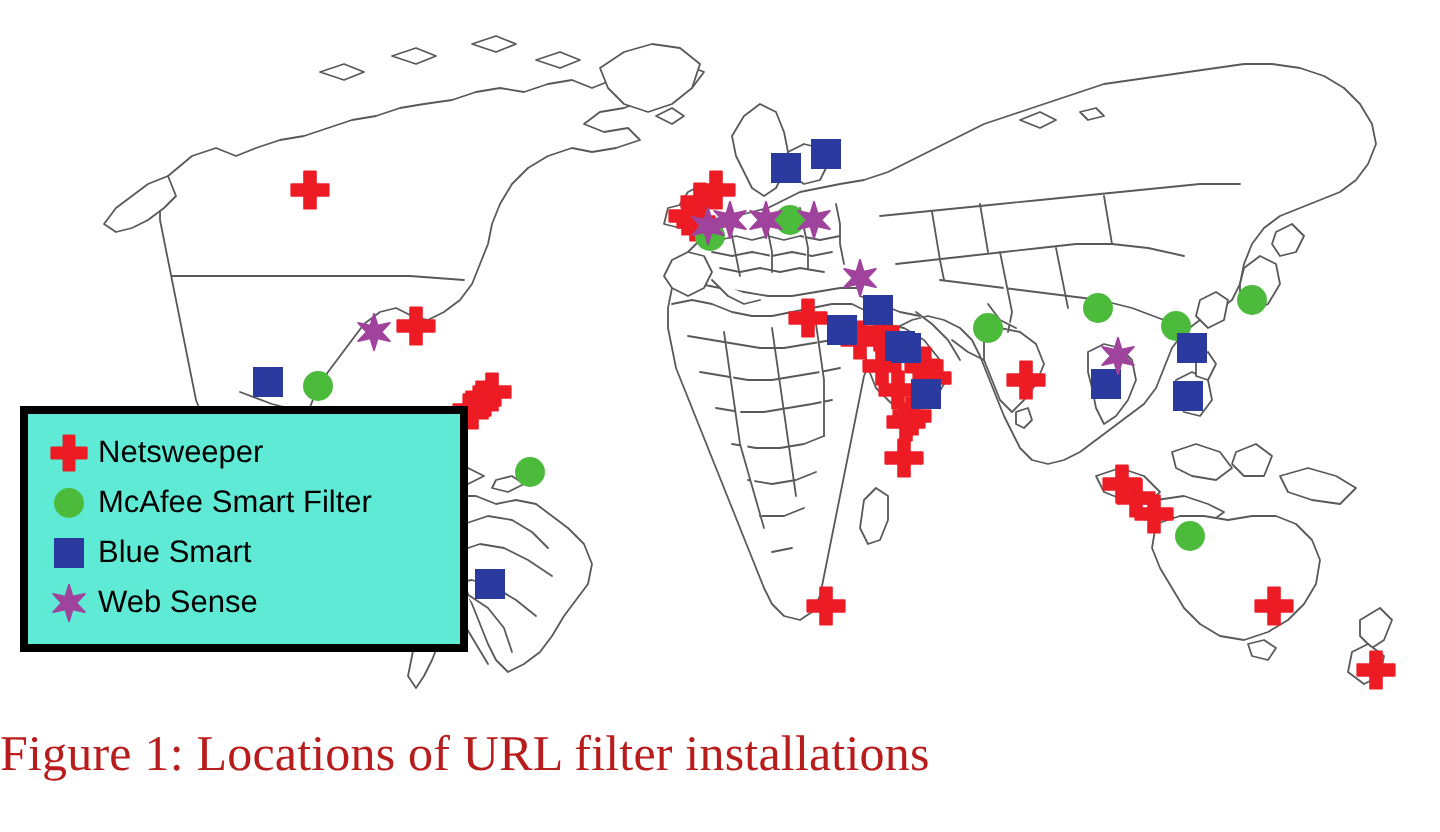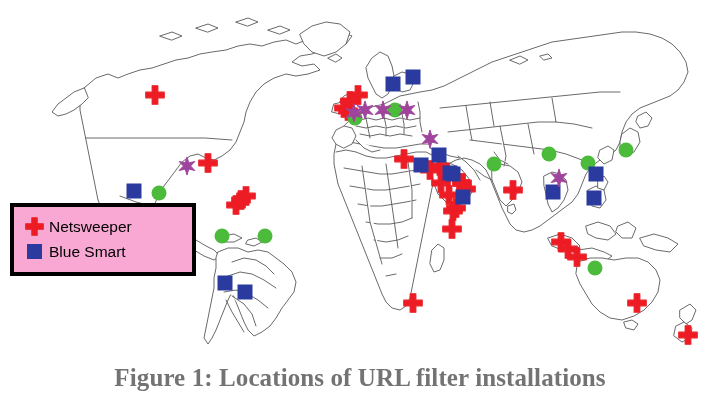--- a/index.html
+++ b/index.html
@@ -21,43 +21,43 @@
   
   .marker{position:absolute;transform:translate(-50%,-50%);pointer-events:auto;}
   .m-cross{width:20px;height:20px;}
   .m-circle{width:15px;height:15px;border-radius:50%;}
   .m-square{width:15px;height:15px;}
   .m-star{width:19px;height:19px;}
   .m-cross svg,.m-star svg{display:block;width:100%;height:100%;}
 
   
   #legend{
-    position:absolute;left:10px;top:203px;width:186px;
-    background:#f9a8d4;border:4px solid #000000;
+    position:absolute;left:10px;top:203px;width:224px;
+    background:#5eead4;border:4px solid #000000;
     padding:7px 8px 8px 8px;box-sizing:border-box;
   }
   .legend-row{display:flex;align-items:center;height:25px;}
   .legend-swatch{
     width:24px;min-width:24px;height:22px;
     display:flex;align-items:center;justify-content:center;margin-right:3px;
   }
   .legend-swatch .m-cross{width:19px;height:19px;position:static;transform:none;}
   .legend-swatch .m-circle{width:15px;height:15px;position:static;transform:none;}
   .legend-swatch .m-square{width:15px;height:15px;position:static;transform:none;}
   .legend-swatch .m-star{width:19px;height:19px;position:static;transform:none;}
   .legend-label{
     font-family:"Liberation Sans",sans-serif;
     font-size:15.5px;line-height:1;color:#000;white-space:nowrap;
   }
 
   
   #caption{
-    position:absolute;left:0;top:364px;width:720px;text-align:center;
-    font-family:"Liberation Serif",serif;font-weight:bold;
-    font-size:25px;letter-spacing:.1px;color:#737373;
+    position:absolute;left:0;top:364px;width:720px;text-align:left;
+    font-family:"Liberation Serif",serif;font-weight:normal;
+    font-size:25px;letter-spacing:.1px;color:#b91c1c;
   }
 </style>
 </head>
 <body>
 
 <div id="figure">
 
   <div id="map-area">
 
     <svg id="map-svg" viewBox="0 0 720 356" xmlns="http://www.w3.org/2000/svg" aria-hidden="true">
@@ -420,20 +420,36 @@
           <div class="m-cross">
             <svg viewBox="0 0 100 100">
               <path d="M36 4 H64 V36 H96 V64 H64 V96 H36 V64 H4 V36 H36 Z" fill="#ED1C24" stroke="#ED1C24" stroke-width="6" stroke-linejoin="round"></path>
             </svg>
           </div>
         </span>
       <span class="legend-label">Netsweeper</span>
     </div>
     <div class="legend-row">
       <span class="legend-swatch">
+          <div class="m-circle" style="background: rgb(76, 187, 60);"></div>
+        </span>
+      <span class="legend-label">McAfee Smart Filter</span>
+    </div>
+    <div class="legend-row">
+      <span class="legend-swatch">
           <div class="m-square" style="background: rgb(43, 58, 158);"></div>
         </span>
       <span class="legend-label">Blue Smart</span>
     </div>
+    <div class="legend-row">
+      <span class="legend-swatch">
+          <div class="m-star">
+            <svg viewBox="0 0 100 100">
+              <polygon points="50.0,2.0 59.5,33.5 91.6,26.0 69.0,50.0 91.6,74.0 59.5,66.5 50.0,98.0 40.5,66.5 8.4,74.0 31.0,50.0 8.4,26.0 40.5,33.5" fill="#A0439C" stroke="#A0439C" stroke-width="5" stroke-linejoin="round"></polygon>
+            </svg>
+          </div>
+        </span>
+      <span class="legend-label">Web Sense</span>
+    </div>
   </div>
 
   <div id="caption">Figure 1: Locations of URL filter installations</div>
 </div>
 
 </body></html>

